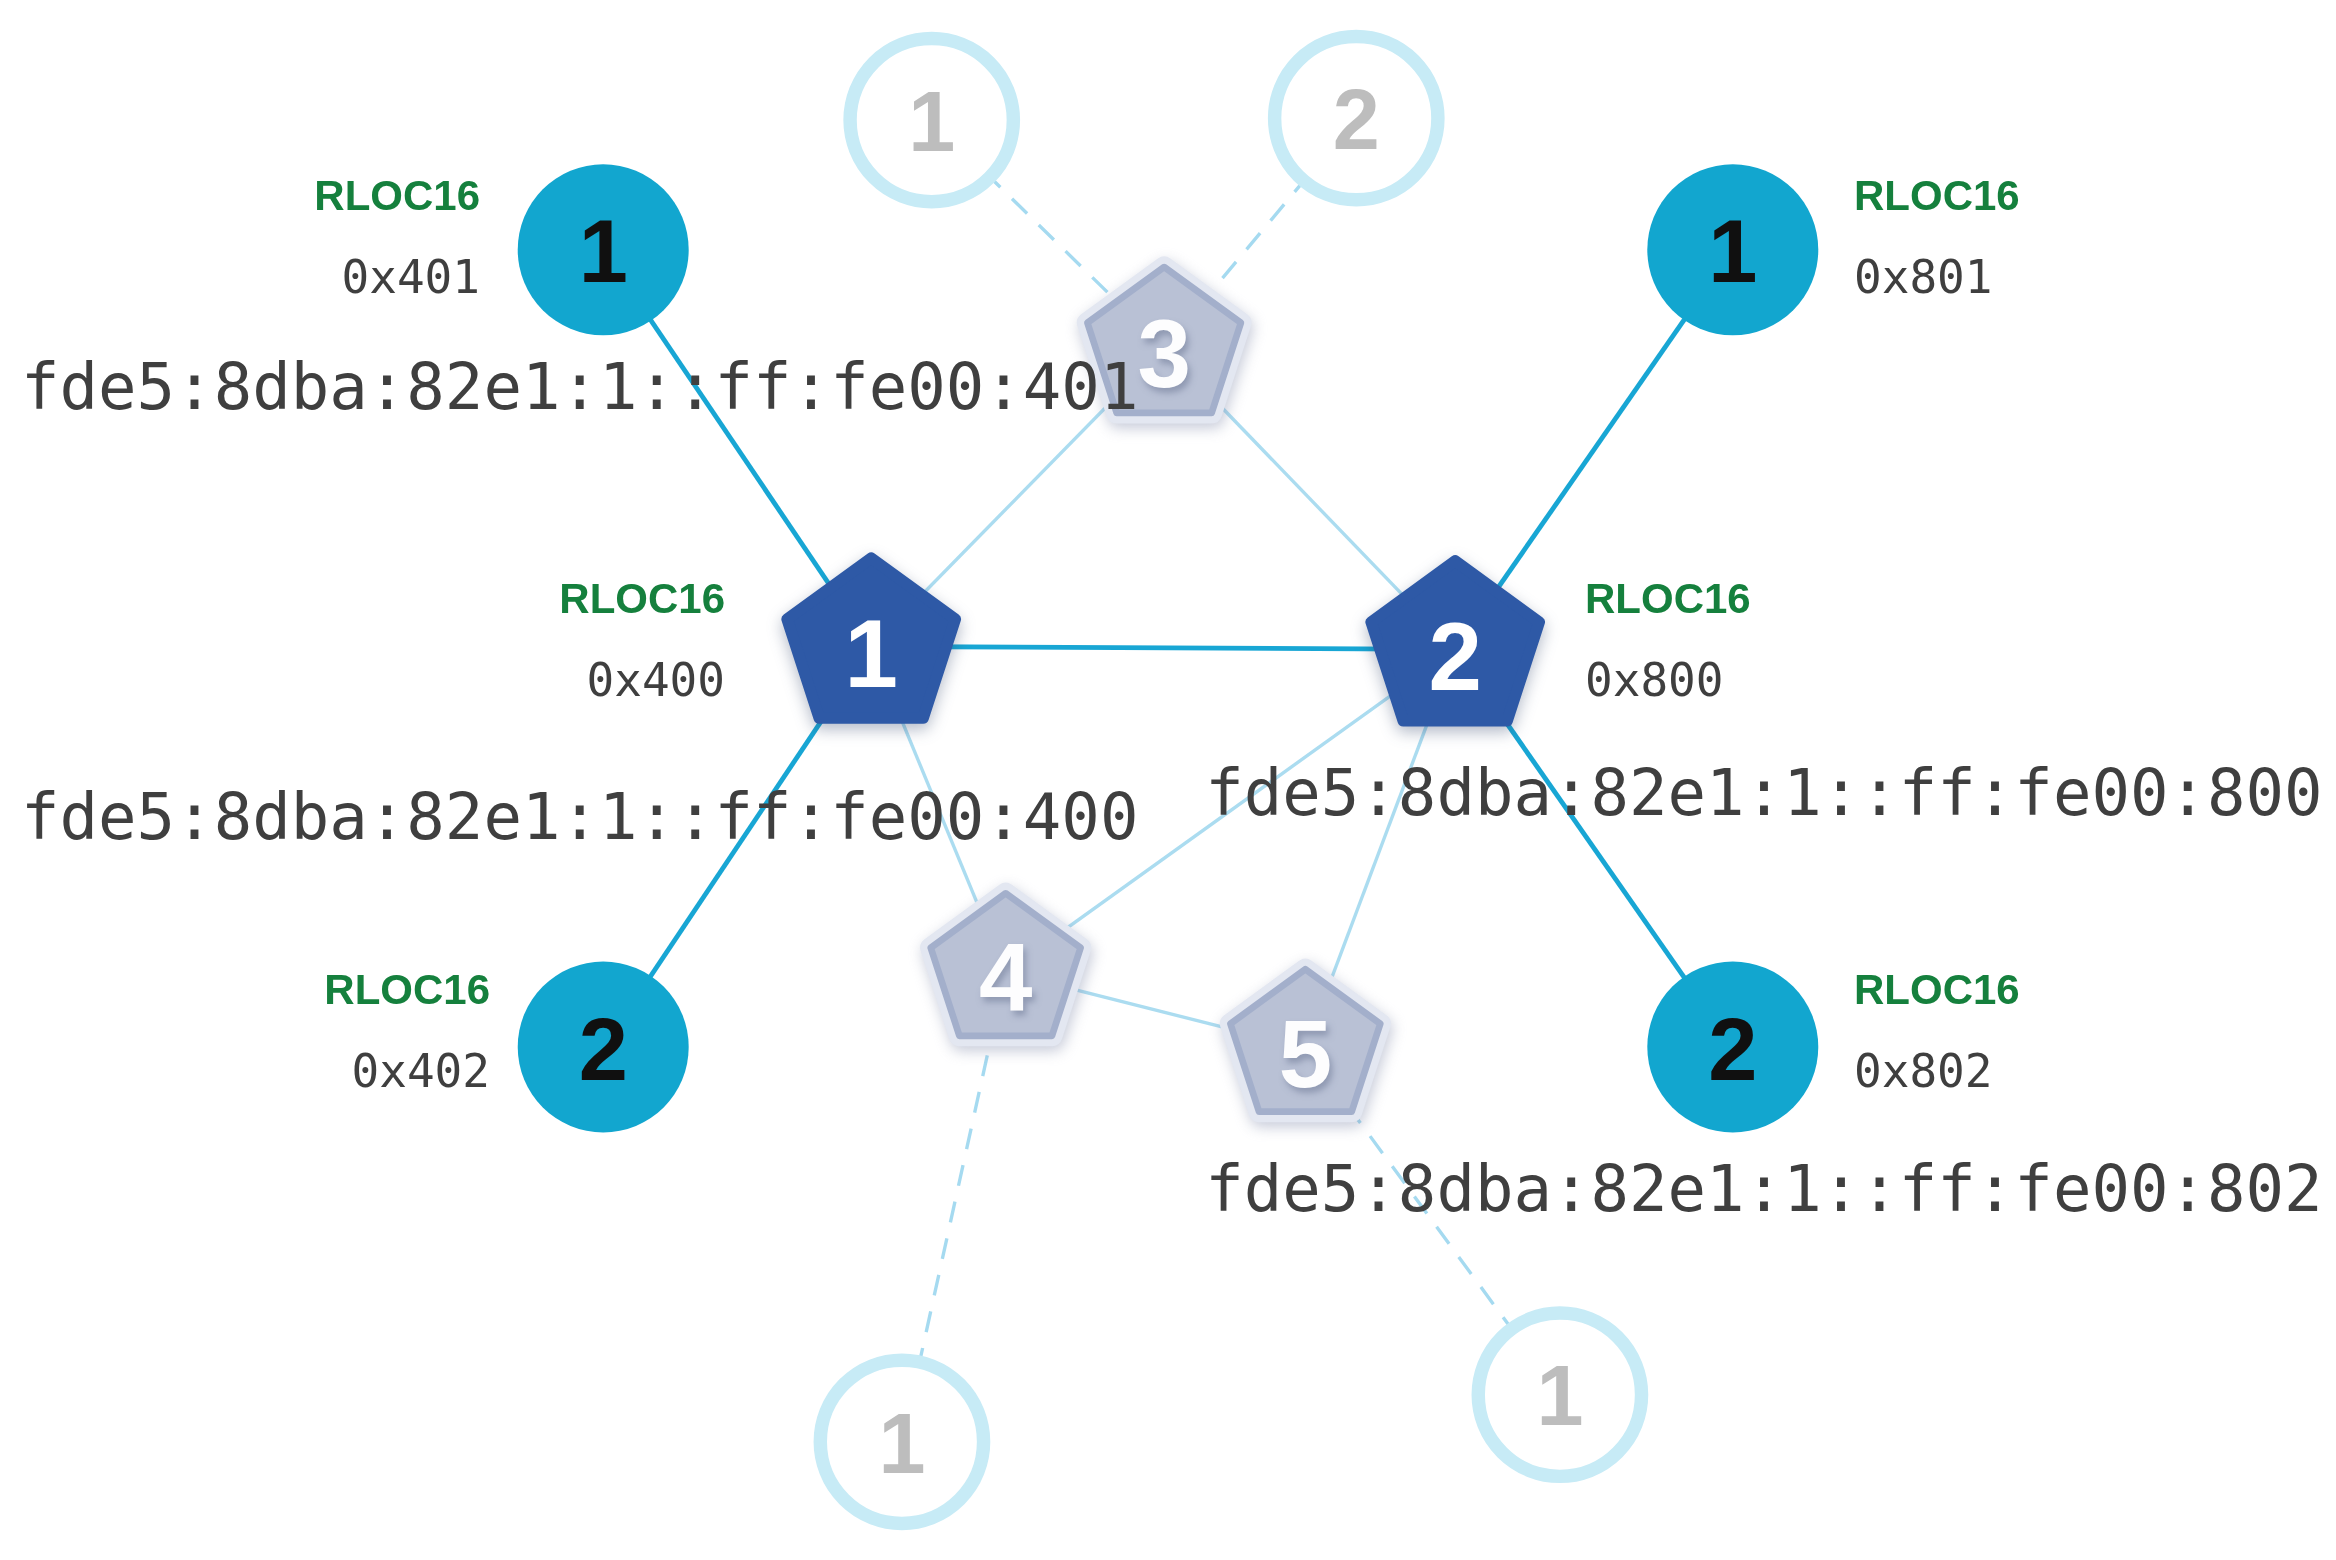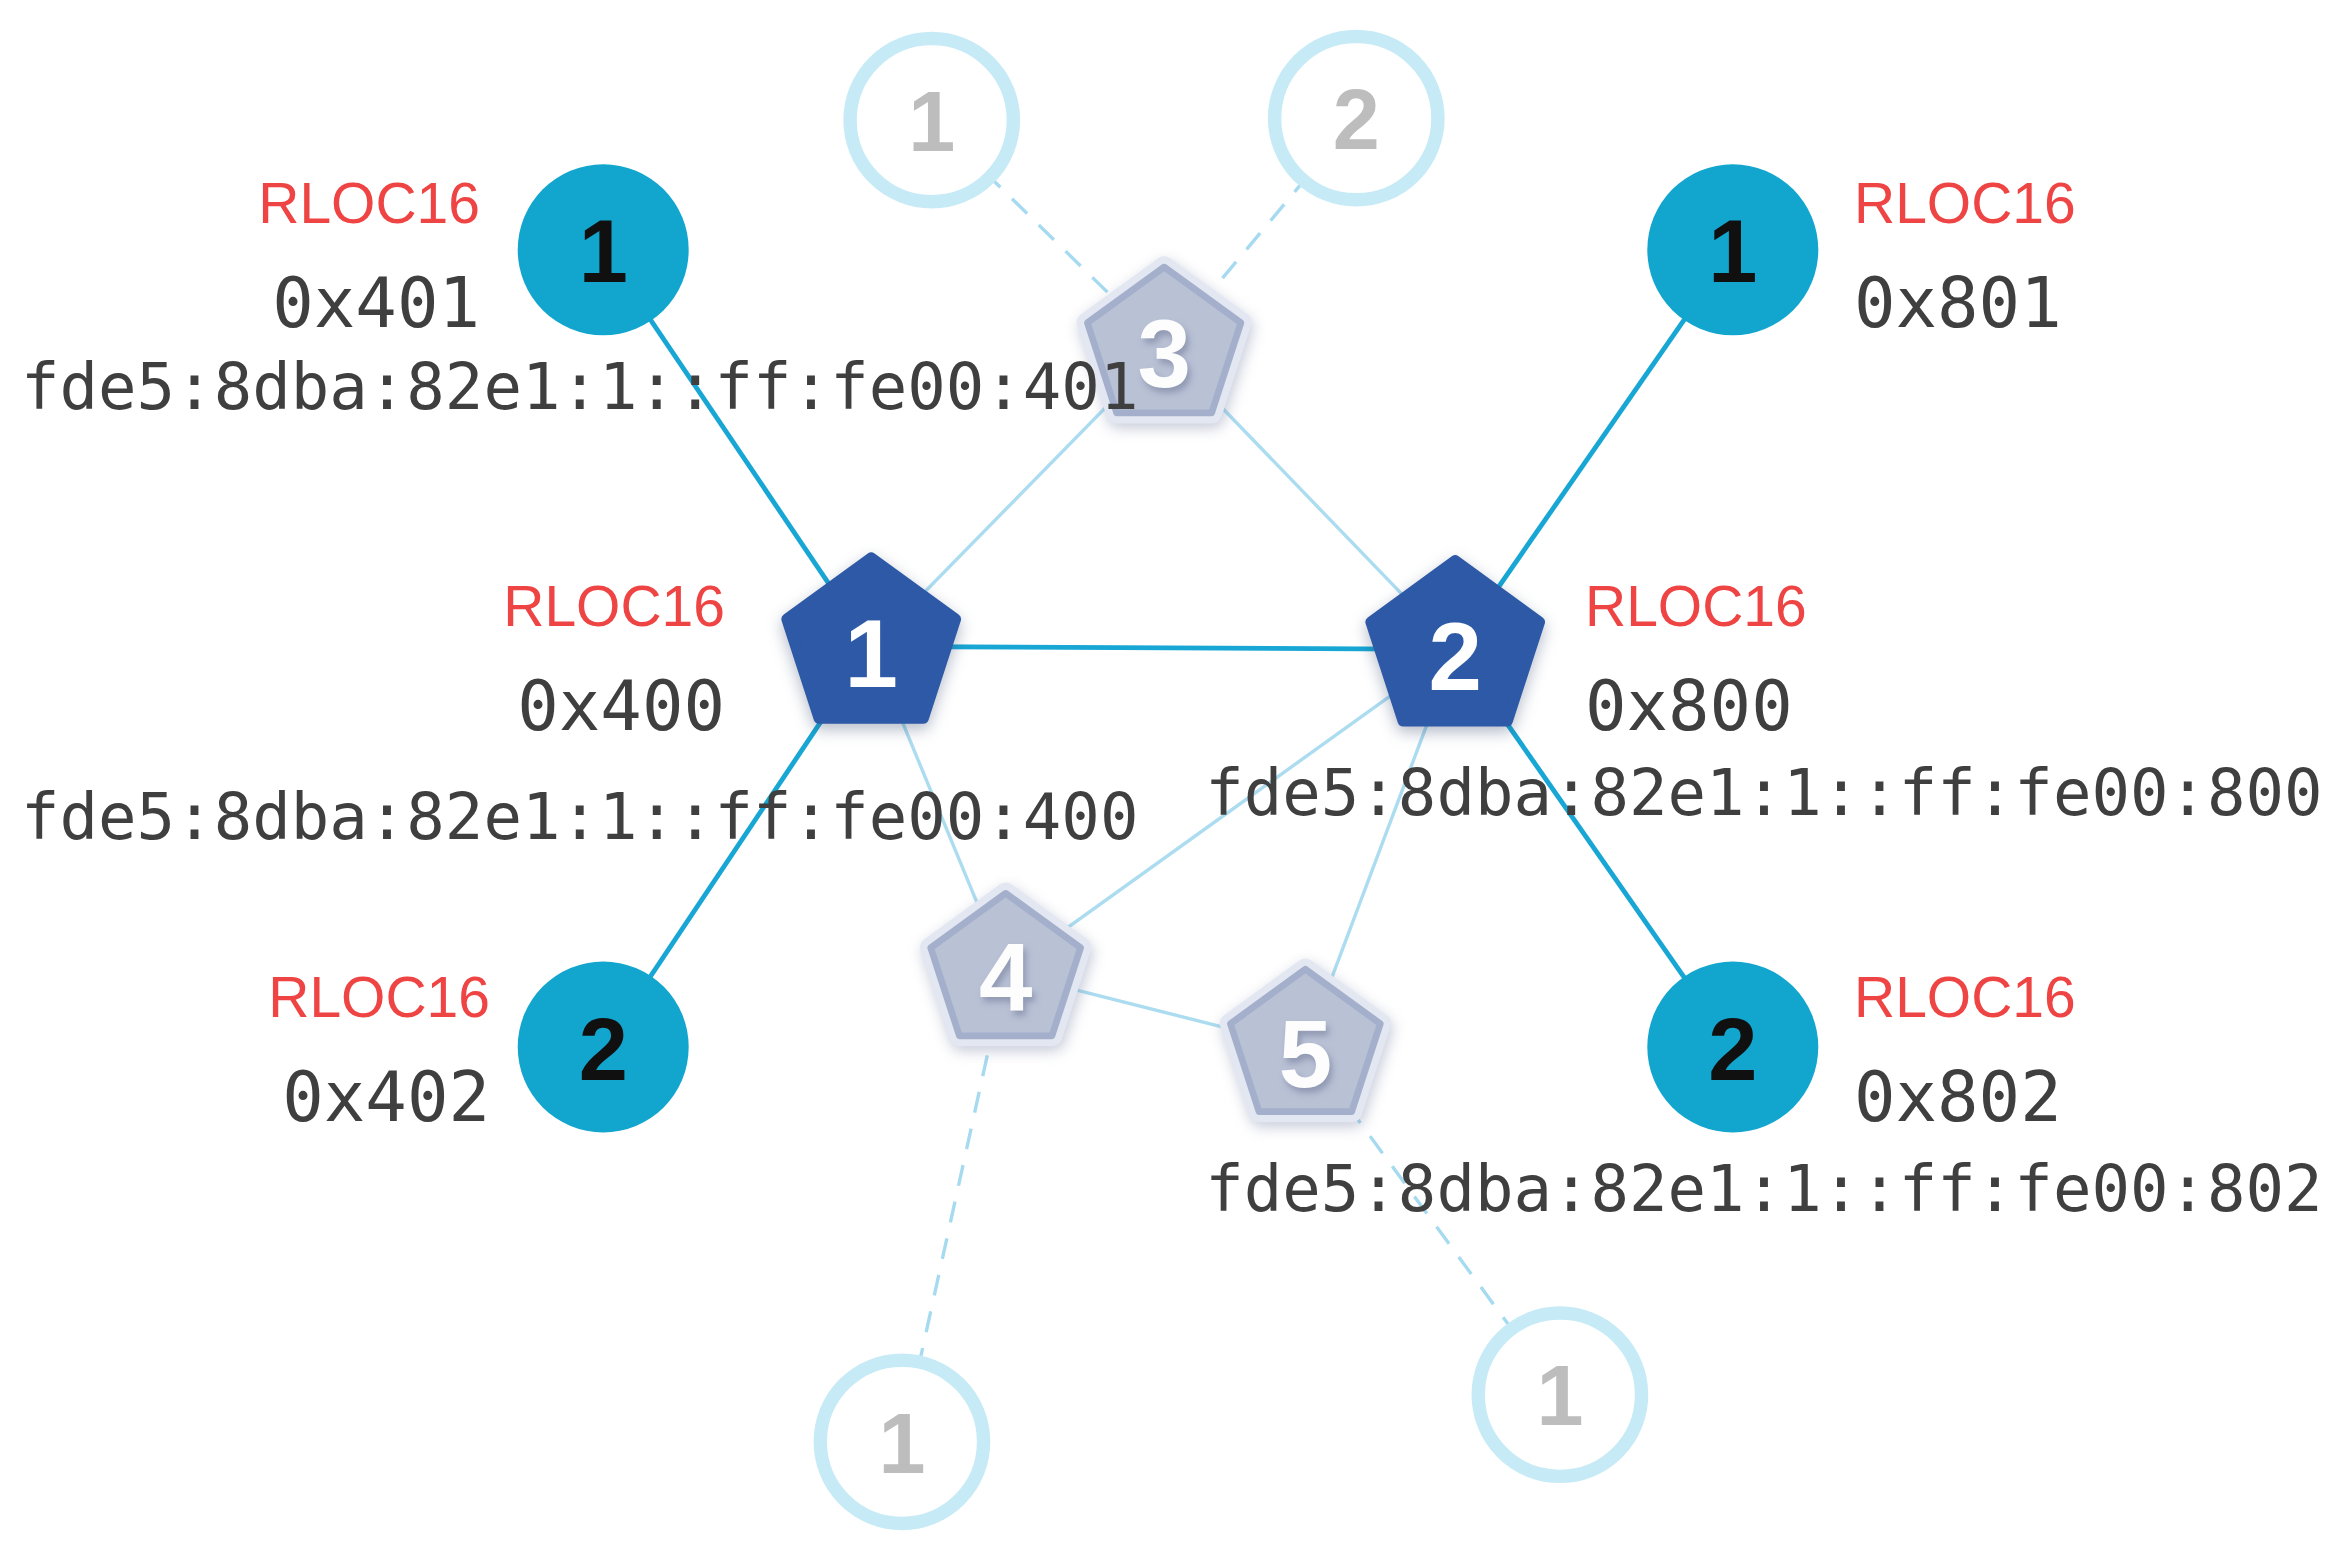--- a/index.html
+++ b/index.html
@@ -26,22 +26,22 @@
   .num-pent-active{fill:#ffffff;font-size:100px;}
   .num-circ-active{fill:#101010;font-size:92px;}
   .num-pent-faded{fill:#fdfdfe;font-size:100px;}
   .num-circ-faded{fill:#bdbdbd;font-size:88px;}
   .num-shadow{text-shadow:3px 5px 6px rgba(110,120,150,0.55);}
 
   
   .labelgroup{position:absolute;}
   .labelgroup.align-r{text-align:right;}
   .labelgroup.align-l{text-align:left;}
-  .rloc-label{font-family:"Liberation Sans",sans-serif;font-size:57px;line-height:1;color:#ef4444;}
-  .rloc-hex{font-family:"DejaVu Sans Mono","Liberation Mono",monospace;font-size:69px;line-height:1;
+  .rloc-label{font-family:"Liberation Sans",sans-serif;font-size:42px;line-height:1;color:#15803d;font-weight:bold;}
+  .rloc-hex{font-family:"DejaVu Sans Mono","Liberation Mono",monospace;font-size:46px;line-height:1;
             color:#3f3f3f;margin-top:37px;}
   .ipv6{position:absolute;font-family:"DejaVu Sans Mono","Liberation Mono",monospace;font-size:64px;
         line-height:1;color:#3f3f3f;white-space:nowrap;}
 </style>
 </head>
 <body>
 
 <div class="stage">
 
   <svg width="2336" height="1560" viewBox="0 0 2432 1624">

